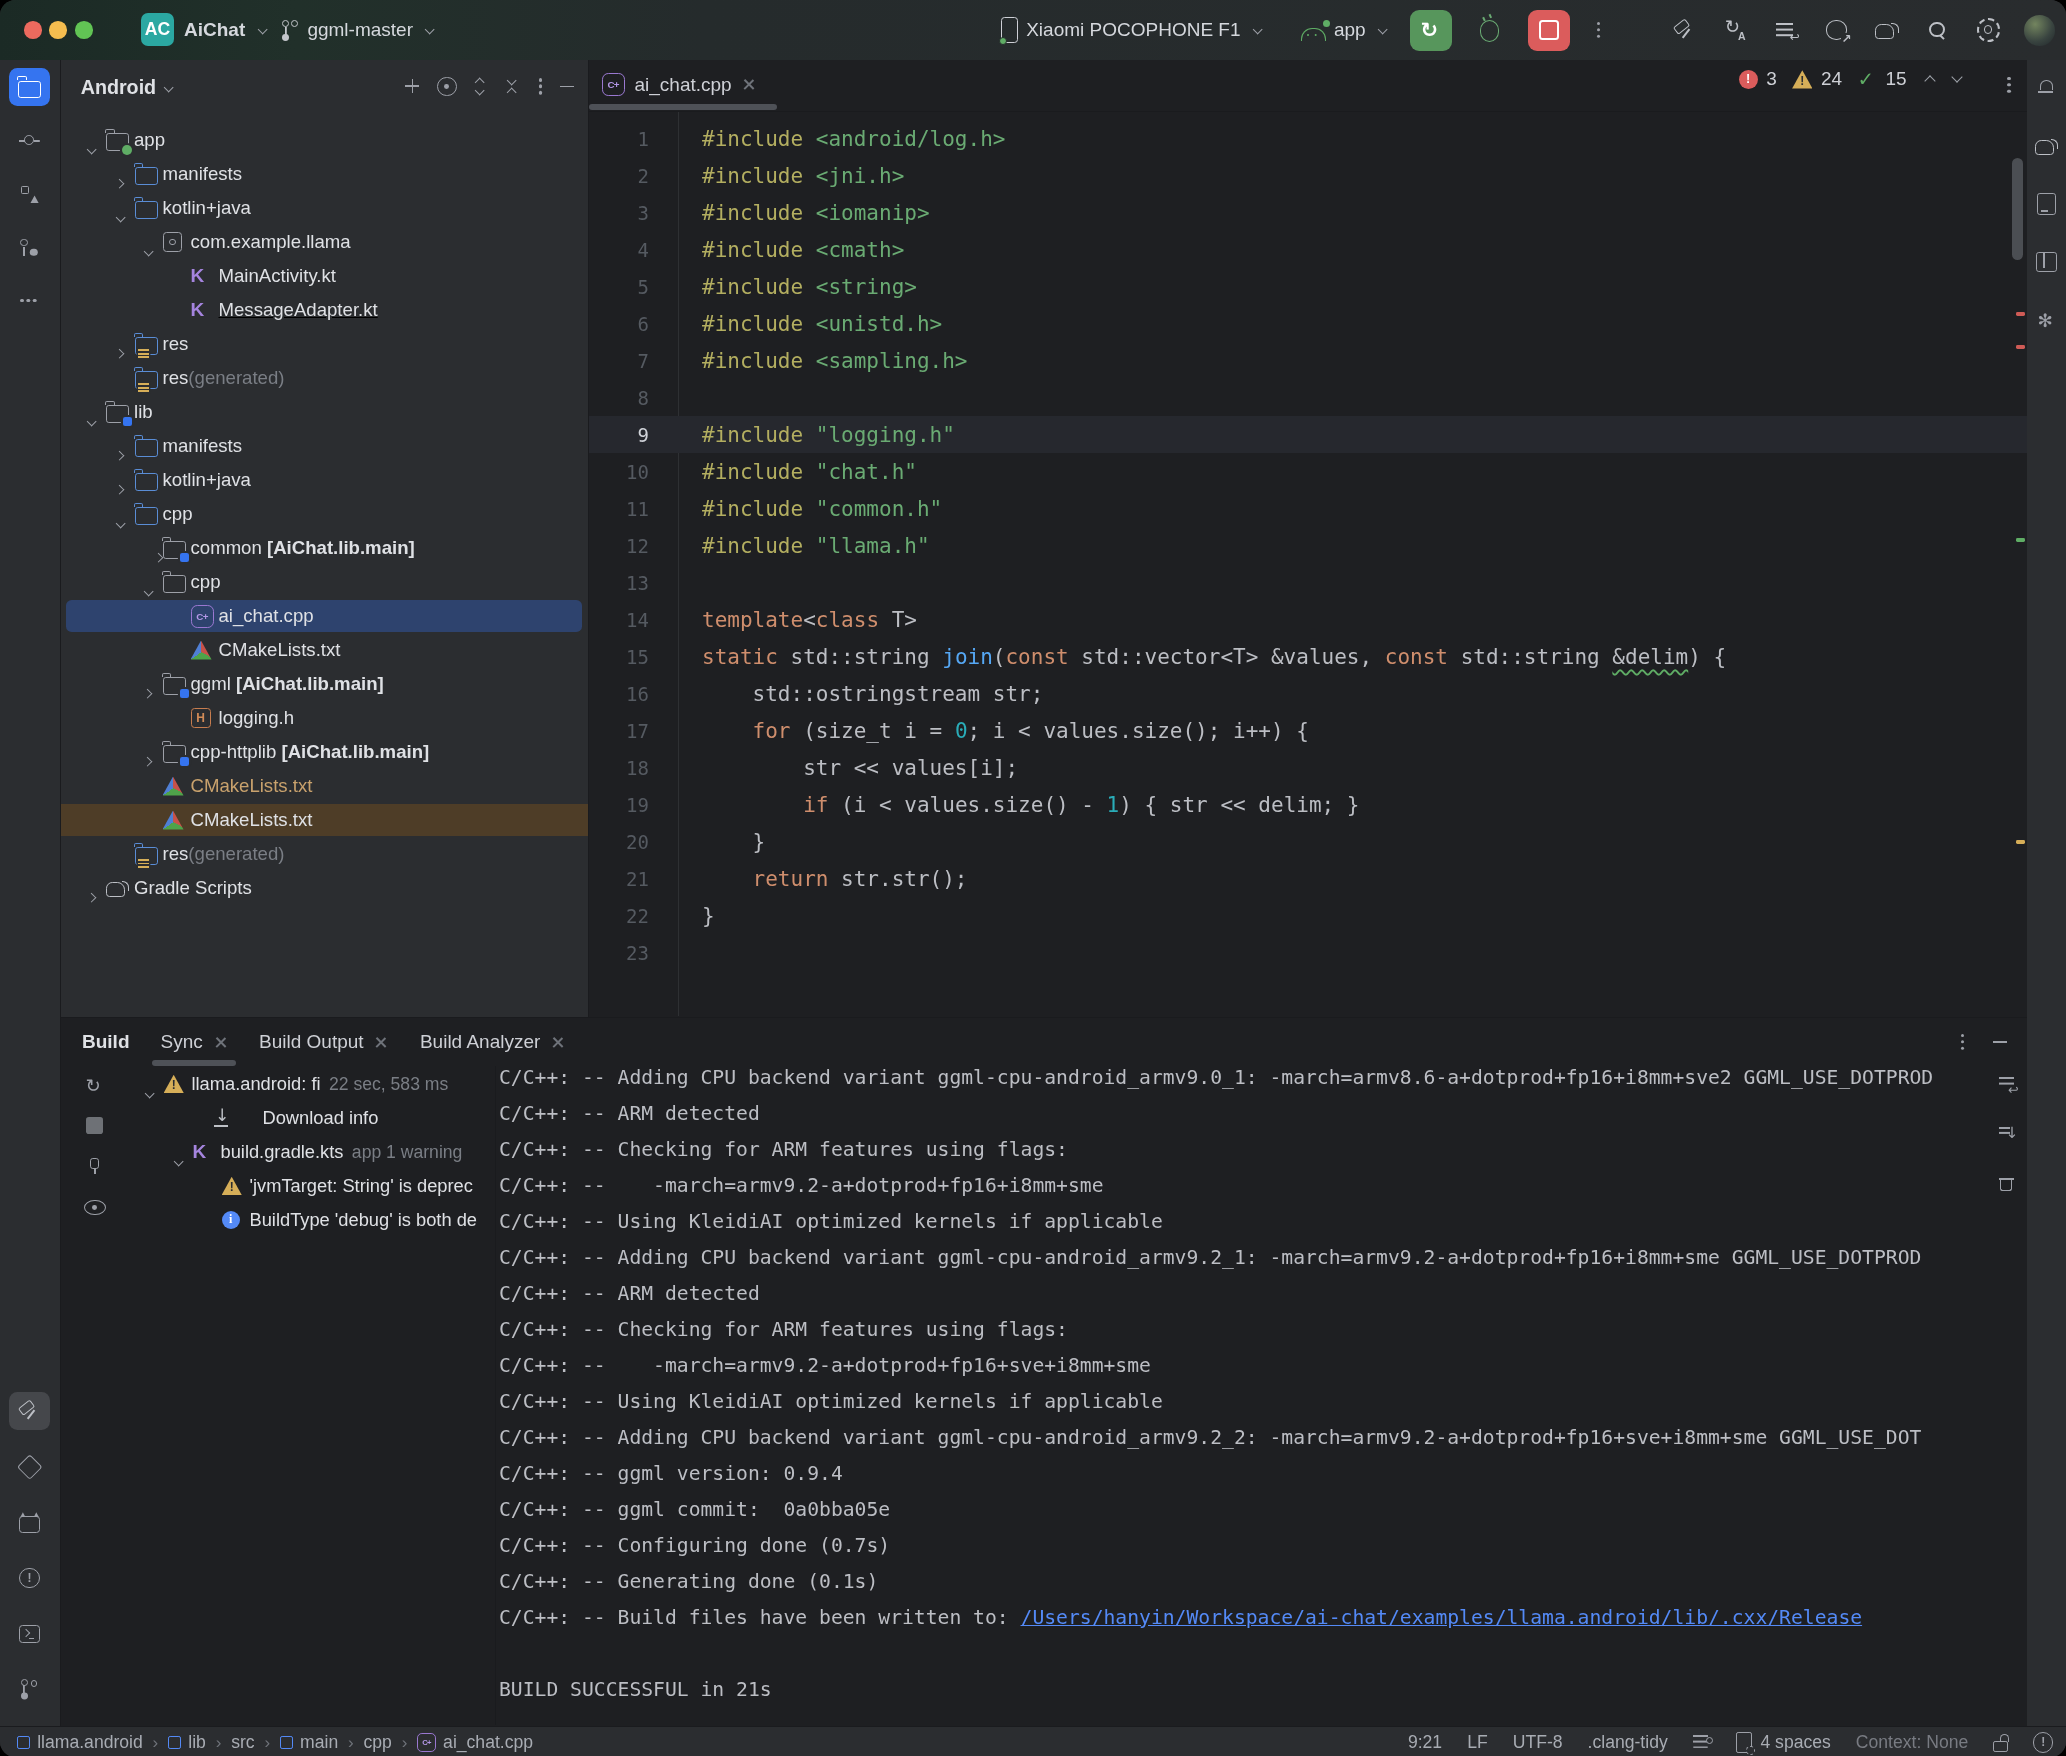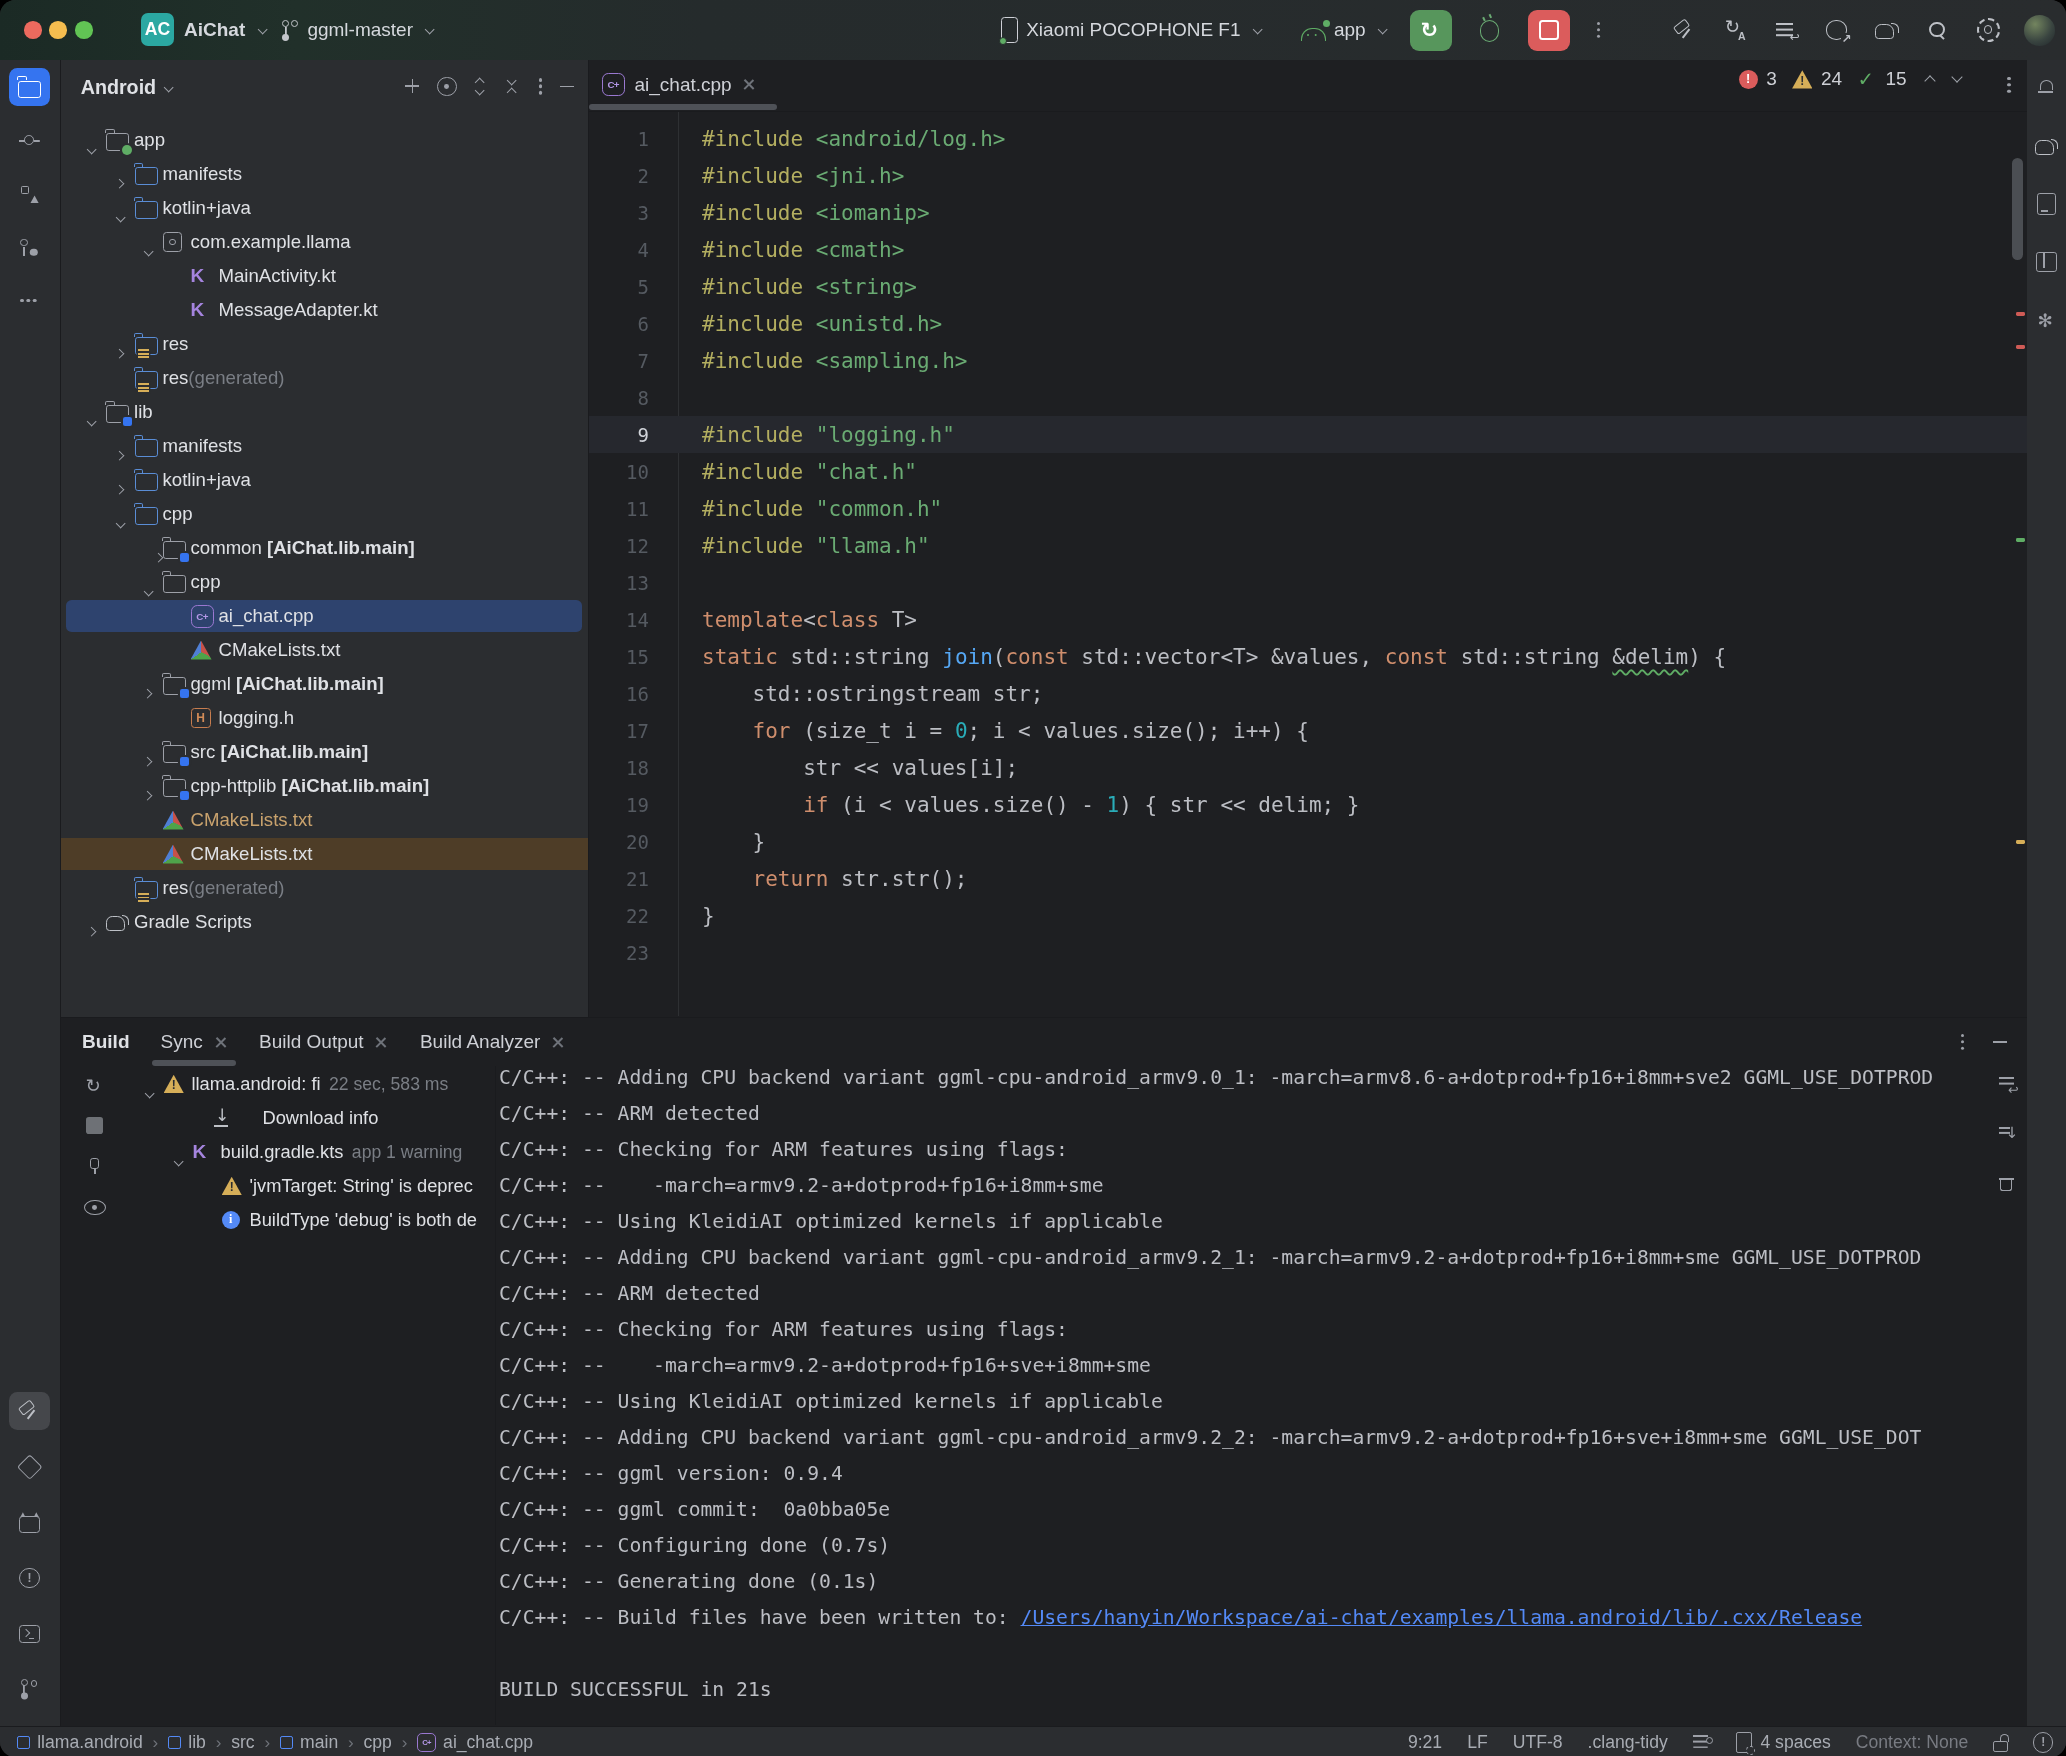--- a/index.html
+++ b/index.html
@@ -434,21 +434,21 @@
           <span class="tree-label">com.example.llama</span>
         </div>
         <div class="tree-row" style="padding-left: 107px;">
           <div class="rowbg"></div>
           <span class="tree-chev"></span>
           <span class="tree-icon-slot">
             <span class="ic ic-kotlin-file"></span>
           </span>
           <span class="tree-label">MainActivity.kt</span>
         </div>
-        <div class="tree-row" style="padding-left: 107px;">
+        <div class="tree-row" style="padding-left: 107px; text-decoration: underline;">
           <div class="rowbg"></div>
           <span class="tree-chev"></span>
           <span class="tree-icon-slot">
             <span class="ic ic-kotlin-file"></span>
           </span>
           <span class="tree-label">MessageAdapter.kt</span>
         </div>
         <div class="tree-row" style="padding-left: 51px;">
           <div class="rowbg"></div>
           <span class="tree-chev"><span class="chev right"></span></span>
@@ -538,28 +538,20 @@
           </span>
           <span class="tree-label">ggml <b>[AiChat.lib.main]</b></span>
         </div>
         <div class="tree-row" style="padding-left: 107px;">
           <div class="rowbg"></div>
           <span class="tree-chev"></span>
           <span class="tree-icon-slot">
             <span class="ic ic-h-file"></span>
           </span>
           <span class="tree-label">logging.h</span>
-        </div>
-        <div class="tree-row" style="padding-left: 79px;">
-          <div class="rowbg"></div>
-          <span class="tree-chev"><span class="chev right"></span></span>
-          <span class="tree-icon-slot">
-            <span class="ic ic-module-folder"></span>
-          </span>
-          <span class="tree-label">src <b>[AiChat.lib.main]</b></span>
         </div>
         <div class="tree-row" style="padding-left: 79px;">
           <div class="rowbg"></div>
           <span class="tree-chev"><span class="chev right"></span></span>
           <span class="tree-icon-slot">
             <span class="ic ic-module-folder"></span>
           </span>
           <span class="tree-label">cpp-httplib <b>[AiChat.lib.main]</b></span>
         </div>
         <div class="tree-row" style="padding-left: 79px;">

